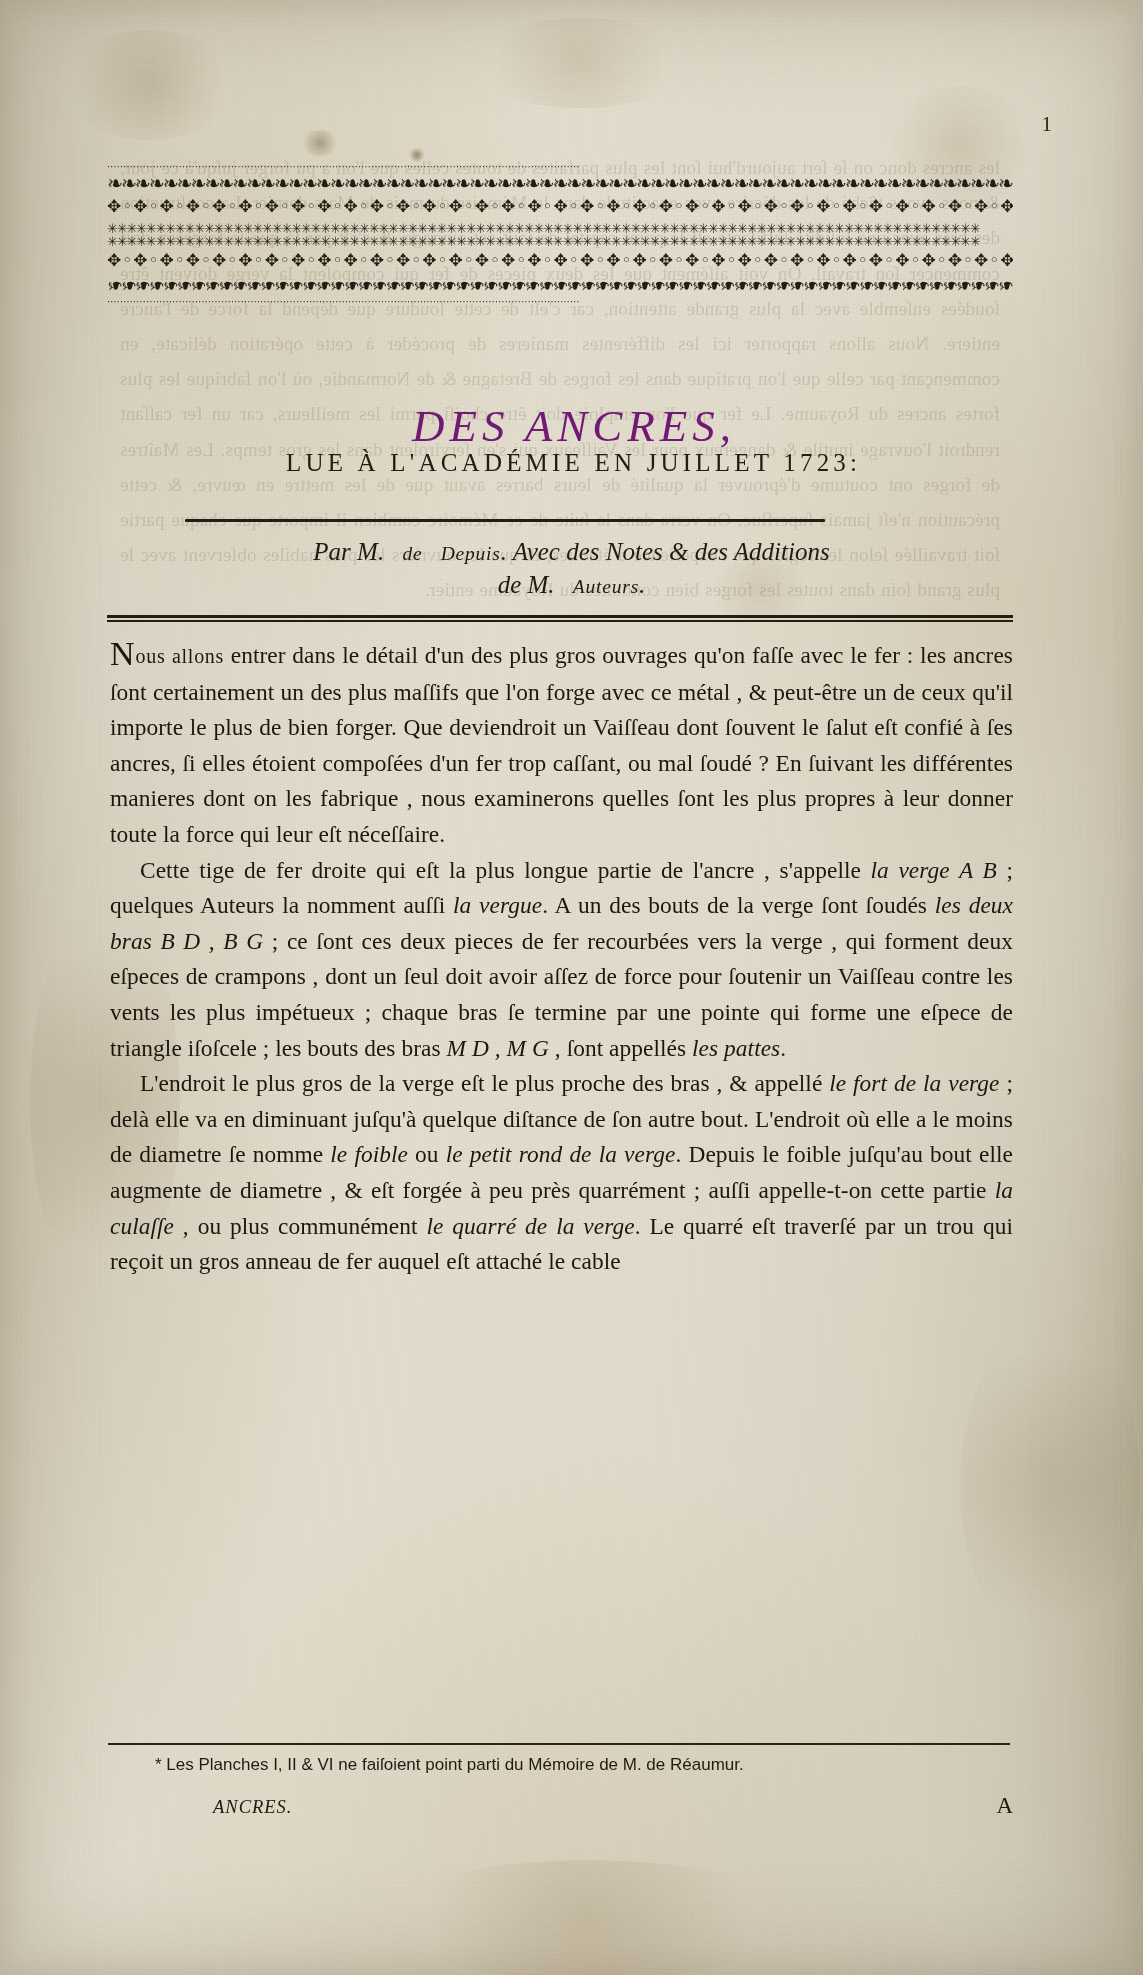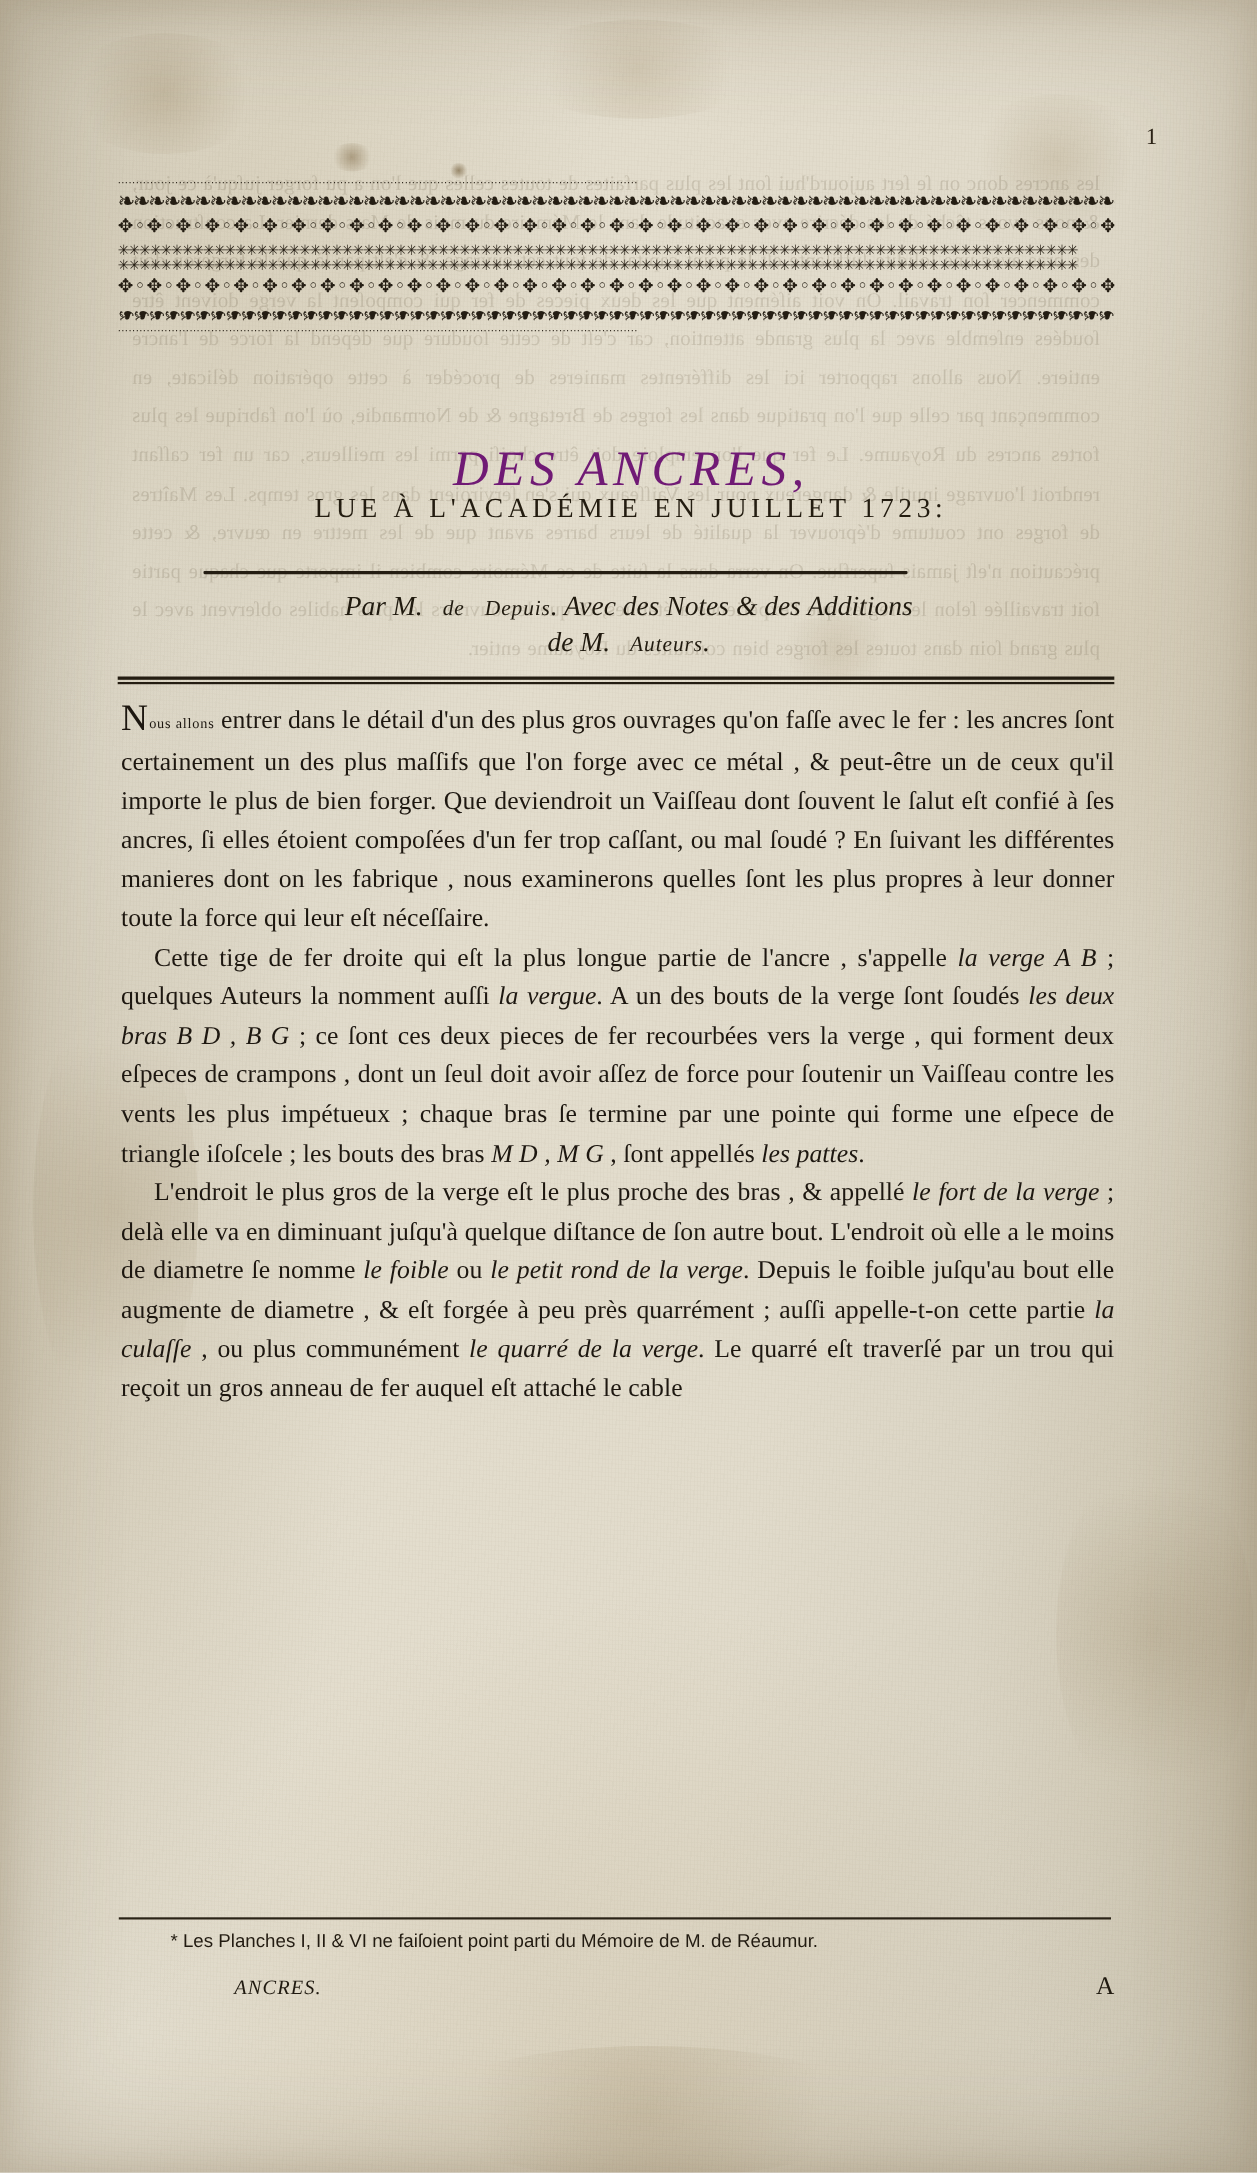--- a/index.html
+++ b/index.html
@@ -109,21 +109,21 @@
     position:absolute;left:110px;top:638px;width:903px;
     font-size:23.4px;line-height:35.6px;color:#1d1710;
     text-align:justify;font-family:"Liberation Serif",serif;
     letter-spacing:.05px;
   }
   #body p{margin:0;}
   #body p + p{text-indent:30px;}
   .incipit{
     font-size:34px;line-height:0;vertical-align:-2px;padding-right:1px;
   }
-  .smallcaps{font-size:13px;letter-spacing:.7px;}
+  .smallcaps{font-size:20px;letter-spacing:.7px;}
   .it{font-style:italic;}
 
   
   .rule-foot{
     position:absolute;left:108px;top:1743px;width:902px;height:2px;background:#2a2317;
   }
   .footnote{
     position:absolute;left:155px;top:1752px;width:800px;
     font-size:17px;line-height:25px;color:#221b11;
     font-family:Liberation Sans, sans-serif;

